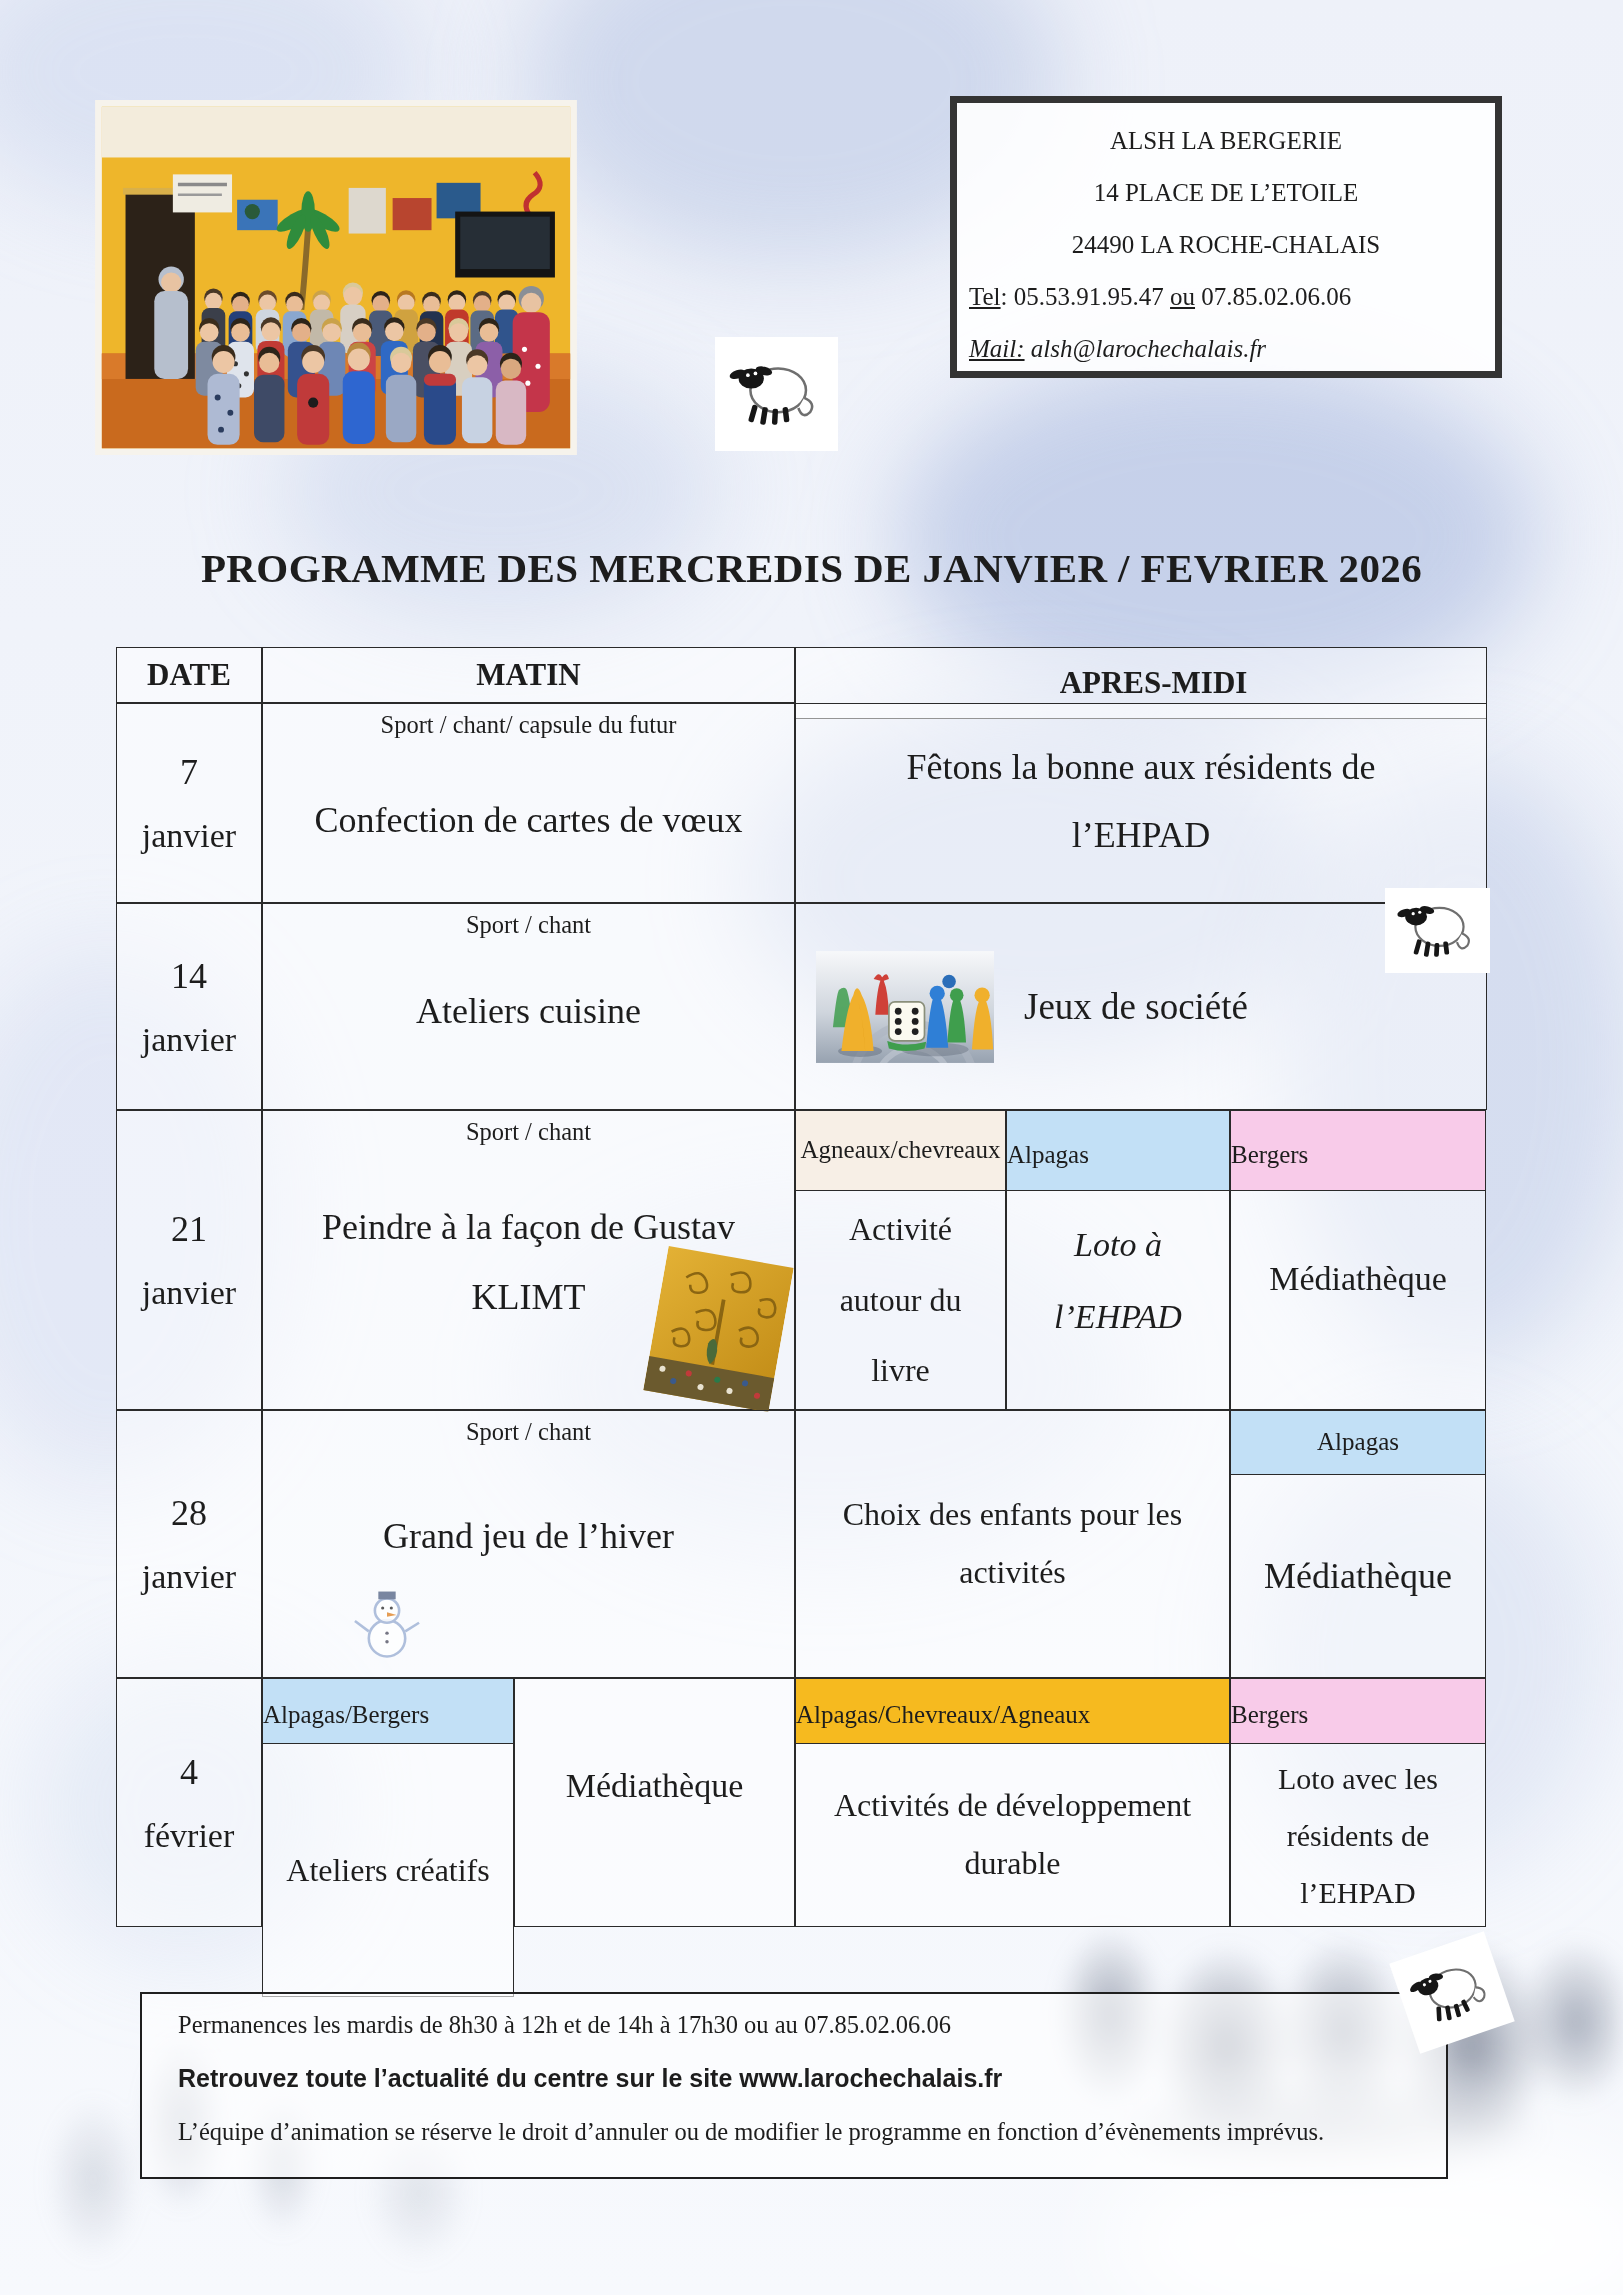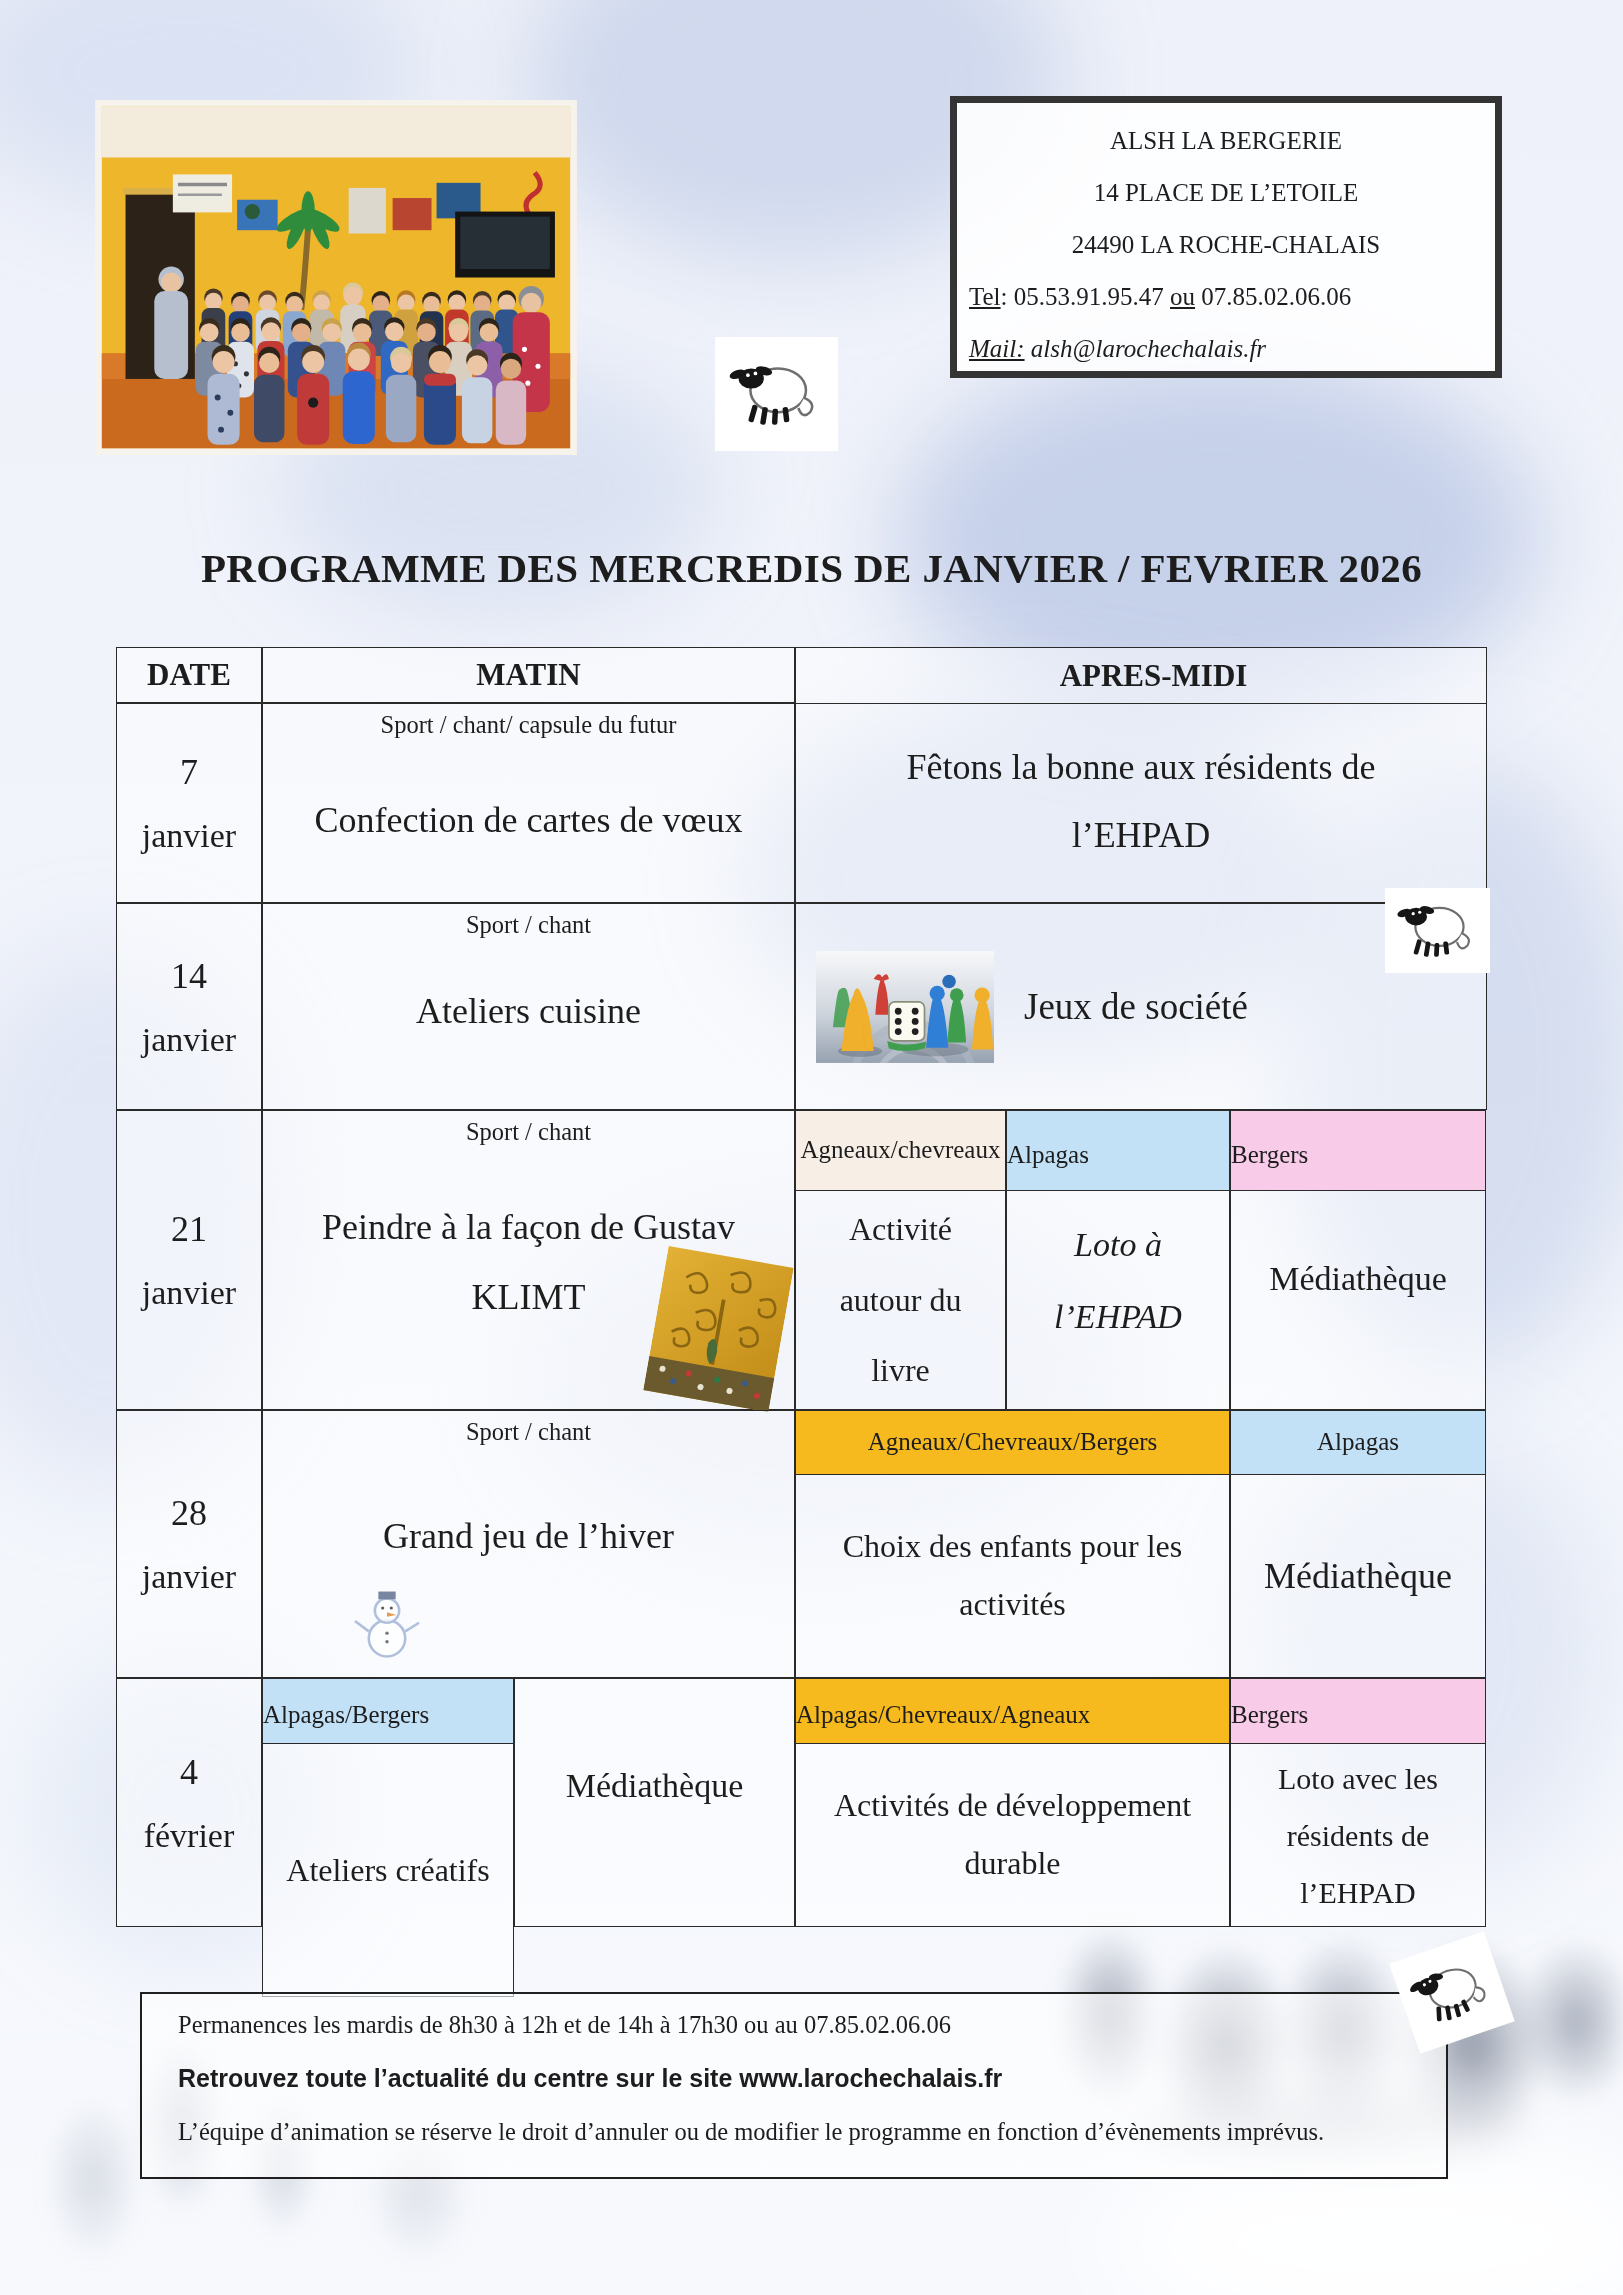--- a/index.html
+++ b/index.html
@@ -341,21 +341,21 @@
     <div class="c-center">14 PLACE DE L’ETOILE</div>
     <div class="c-center">24490 LA ROCHE-CHALAIS</div>
     <div class="c-left"><span class="u">Tel</span><span>: 05.53.91.95.47 </span><span class="u">ou</span><span> 07.85.02.06.06</span></div>
     <div class="c-left contact-mail"><span class="u">Mail:</span><span> alsh@larochechalais.fr</span></div>
   </div>
 
   <div class="title"><span>PROGRAMME DES MERCREDIS DE JANVIER / FEVRIER 2026</span></div>
 
   <div class="cell colhead" style="left:116px;top:647px;width:146px;height:56px;">DATE</div>
   <div class="cell colhead" style="left:262px;top:647px;width:533px;height:56px;">MATIN</div>
-  <div class="cell colhead" style="left:795px;top:647px;width:692px;height:57px;padding-left:25px;">APRES-MIDI</div>
+  <div class="cell colhead" style="left:795px;top:647px;width:692px;height:72px;padding-left:25px;">APRES-MIDI</div>
 
   <div class="cell datecell" style="left:116px;top:703px;width:146px;height:200px;">
     <div>7</div>
     <div class="month">janvier</div>
   </div>
   <div class="cell" style="left:262px;top:703px;width:533px;height:200px;">
     <div class="note">Sport / chant/ capsule du futur</div>
     <div class="mainact" style="line-height:2.2;">Confection de cartes de vœux</div>
   </div>
   <div class="cell" style="left:795px;top:703px;width:692px;height:200px;">
@@ -479,21 +479,20 @@
       </g>
       <rect x="35" y="16" width="20" height="9" fill="#5a6a8a"></rect>
       <circle cx="40" cy="35" r="1.8" fill="#333"></circle>
       <circle cx="50" cy="35" r="1.8" fill="#333"></circle>
       <polygon points="45,40 56,43 45,45" fill="#e0862a"></polygon>
       <circle cx="45" cy="64" r="2" fill="#556"></circle>
       <circle cx="45" cy="74" r="2" fill="#556"></circle>
     </svg>
   </div>
   <div class="cell group" style="left:795px;top:1410px;width:435px;height:268px;">
-    <div class="ghead g-yellow" style="height:64px;">Agneaux/Chevreaux/Bergers</div>
     <div class="gbody" style="font-size:32px;line-height:1.8;padding:0 34px;">Choix des enfants pour les activités</div>
   </div>
   <div class="cell group" style="left:1230px;top:1410px;width:256px;height:268px;">
     <div class="ghead g-blue" style="height:64px;">Alpagas</div>
     <div class="gbody" style="font-size:36px;">Médiathèque</div>
   </div>
 
   <div class="cell datecell" style="left:116px;top:1678px;width:146px;height:249px;">
     <div>4</div>
     <div class="month">février</div>

